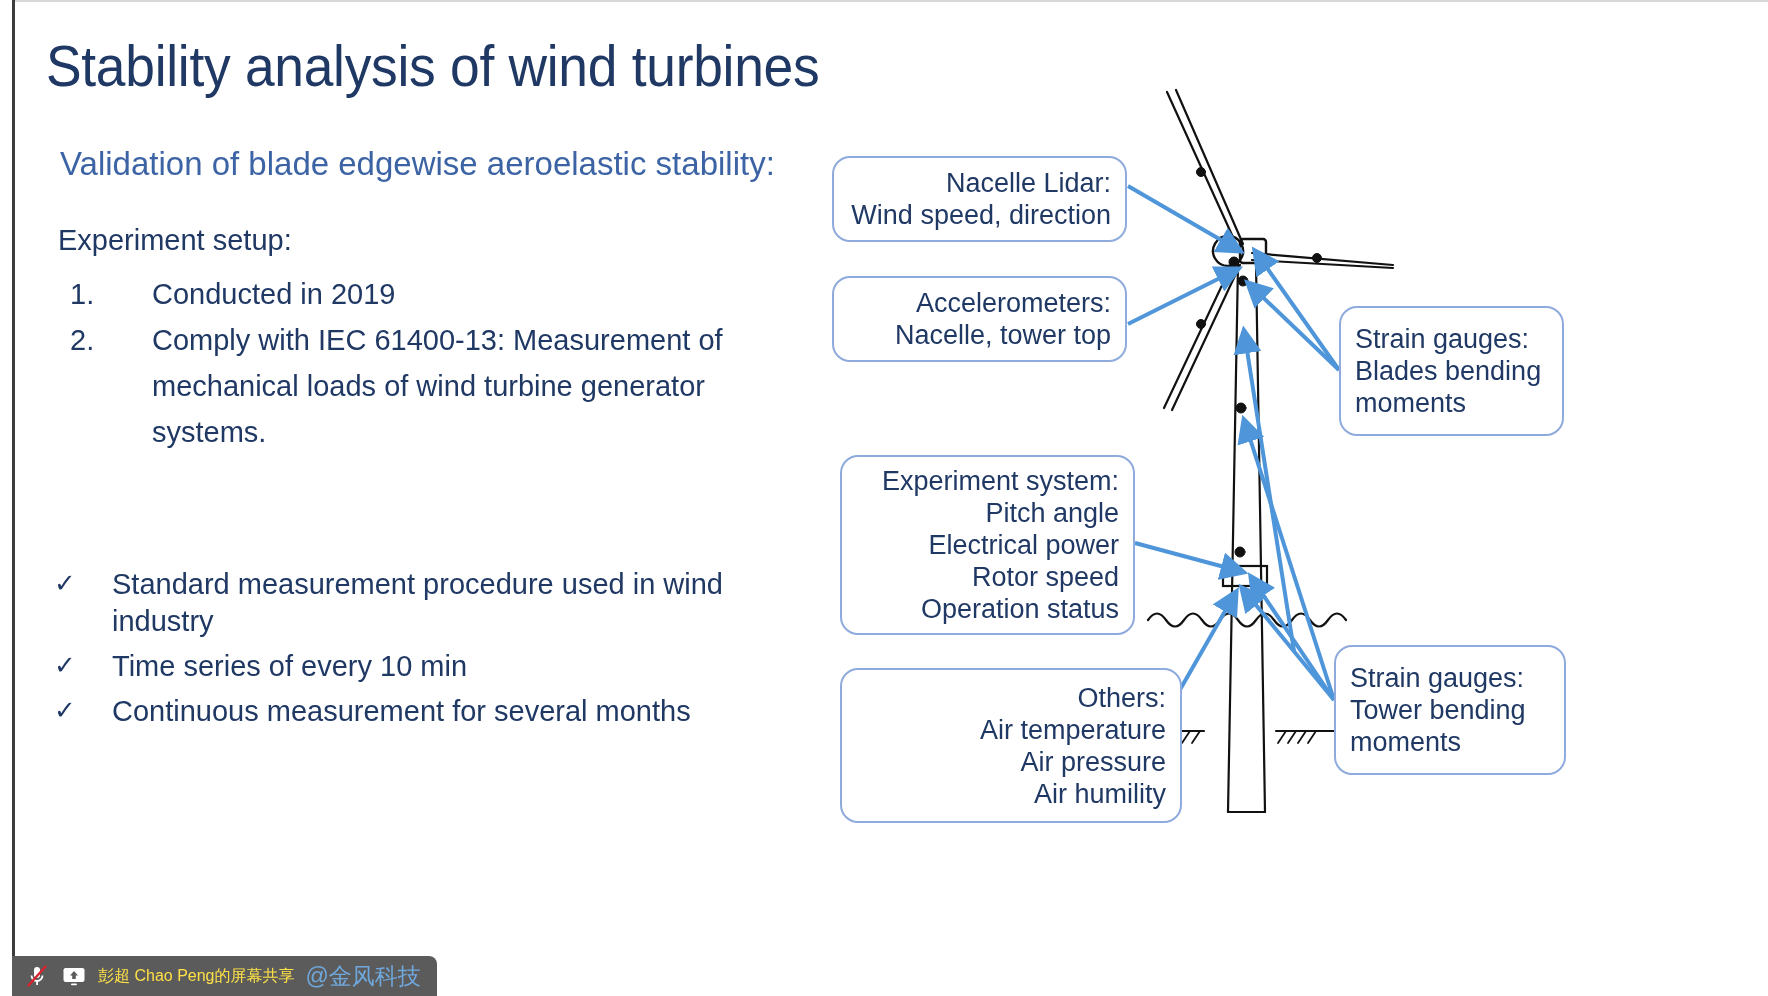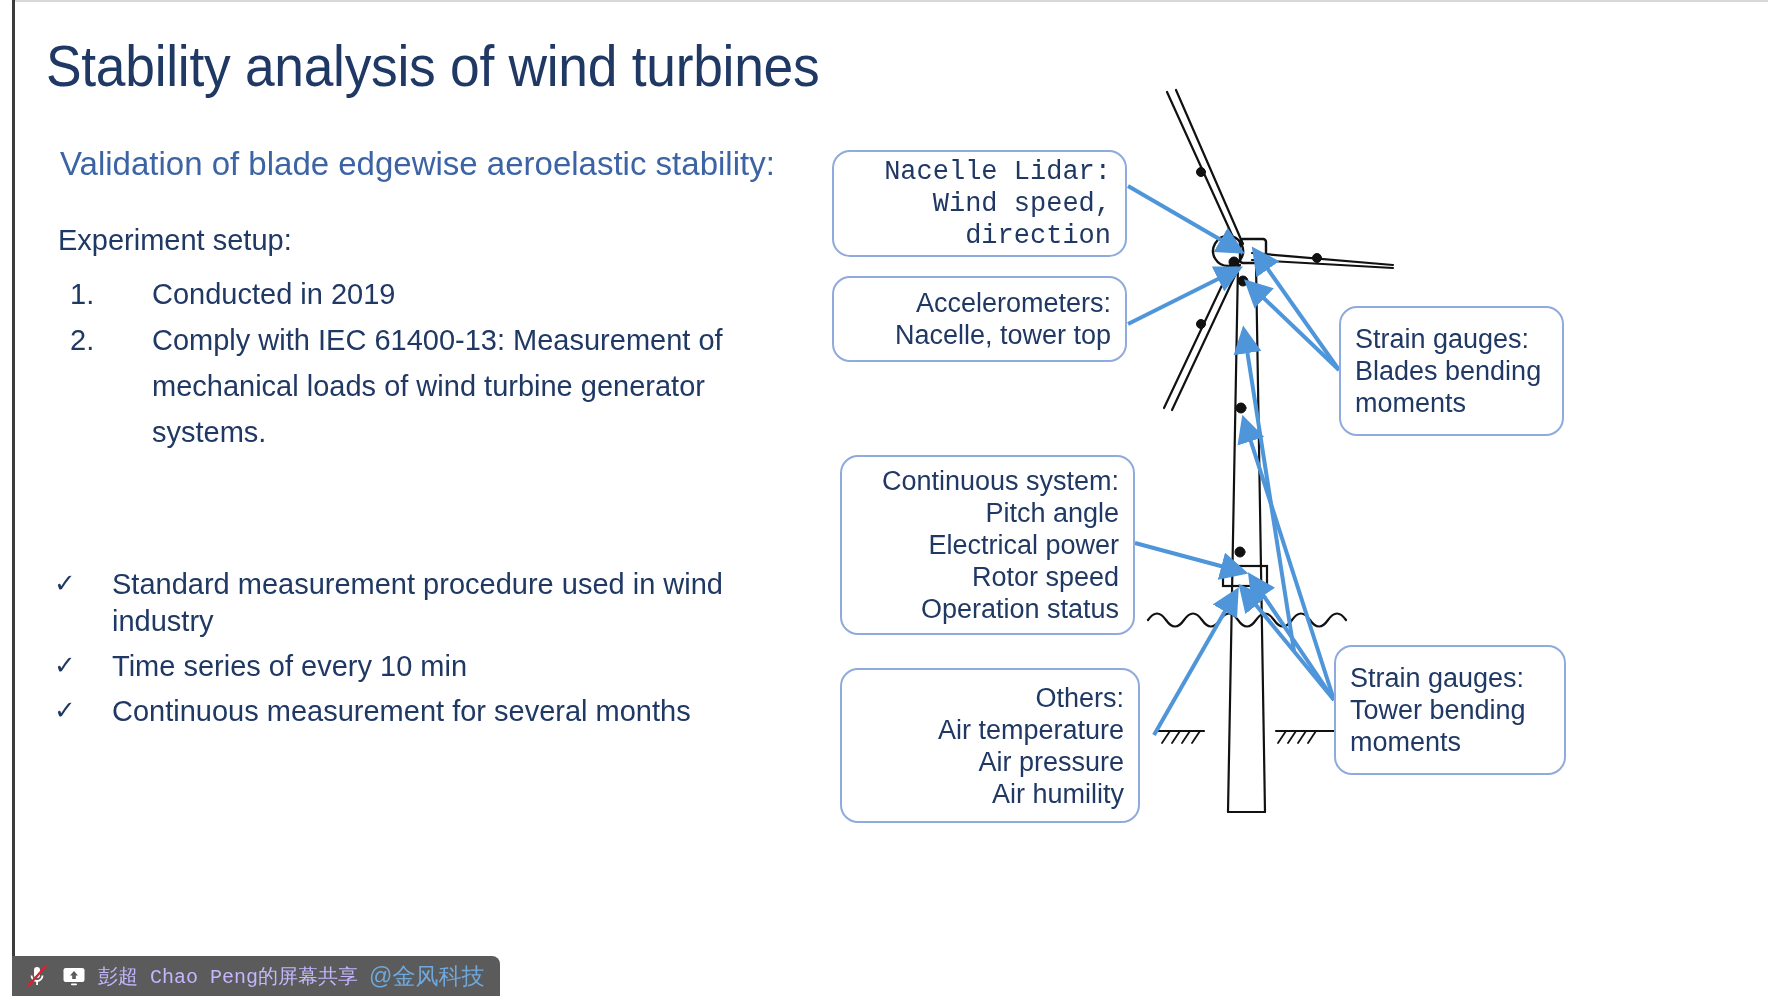--- a/index.html
+++ b/index.html
@@ -124,46 +124,45 @@
     line-height: 32px;
     padding: 8px 14px;
     display: flex;
     flex-direction: column;
     justify-content: center;
     z-index: 6;
   }
   .callout.right-al  { text-align: right;  align-items: flex-end; }
   .callout.left-al   { text-align: left;   align-items: flex-start; }
 
-  #box-lidar       { left: 820px;  top: 150px; width: 295px; height: 107px; font-family: Liberation Mono, monospace; }
+  #box-lidar       { left: 820px;  top: 156px; width: 295px; height: 86px; }
   #box-accel       { left: 820px;  top: 276px; width: 295px; height: 86px; padding-left: 36px; }
   #box-supervisory { left: 828px;  top: 455px; width: 295px; height: 180px; }
-  #box-others      { left: 828px;  top: 668px; width: 300px; height: 155px; }
+  #box-others      { left: 828px;  top: 668px; width: 342px; height: 155px; }
   #box-blade-sg    { left: 1327px; top: 306px; width: 225px; height: 130px; }
   #box-tower-sg    { left: 1322px; top: 645px; width: 232px; height: 130px; }
 
   
   #share-bar {
     position: absolute;
     left: 0;
     bottom: 0;
     height: 40px;
     padding: 0 16px 0 12px;
     background: #5b5b5b;
     border-top-right-radius: 8px;
     display: flex;
     align-items: center;
     gap: 11px;
     z-index: 40;
   }
   #share-bar .sb-text {
-    color: #c4b5fd;
-    font-size: 20px;
+    color: #fde047;
+    font-size: 16px;
     white-space: nowrap;
-    font-family: Liberation Mono, monospace;
   }
   #share-bar .sb-org {
     color: #6fa8dc;
     font-size: 23px;
     white-space: nowrap;
   }
   .sb-icon { display: block; }
 
   svg.overlay {
     position: absolute;
@@ -313,21 +312,21 @@
     <div>Nacelle Lidar:</div>
     <div>Wind speed, direction</div>
   </div>
 
   <div class="callout right-al" id="box-accel">
     <div>Accelerometers:</div>
     <div>Nacelle, tower top</div>
   </div>
 
   <div class="callout right-al" id="box-supervisory">
-    <div>Continuous system:</div>
+    <div>Experiment system:</div>
     <div>Pitch angle</div>
     <div>Electrical power</div>
     <div>Rotor speed</div>
     <div>Operation status</div>
   </div>
 
   <div class="callout right-al" id="box-others">
     <div>Others:</div>
     <div>Air temperature</div>
     <div>Air pressure</div>

